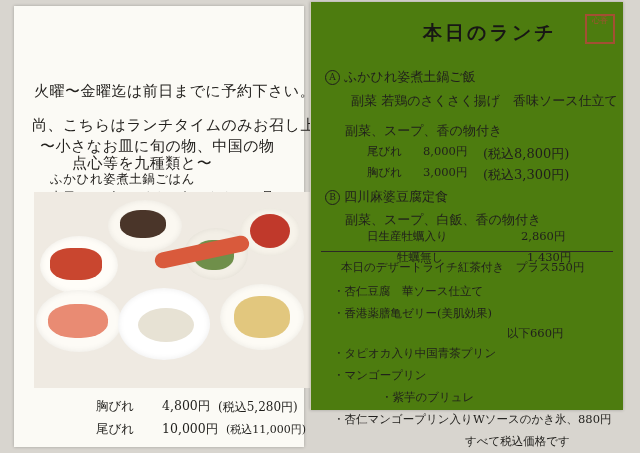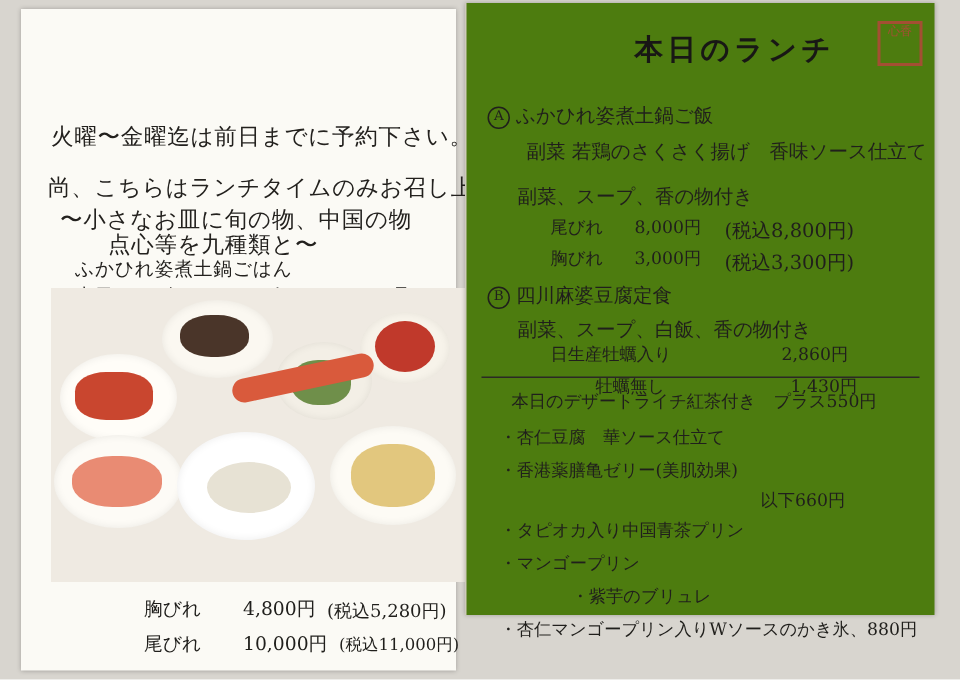--- a/index.html
+++ b/index.html
@@ -216,17 +216,18 @@
     <div class="r lv3" style="left:30px; top:258px;">本日のデザートライチ紅茶付き　プラス550円</div>
 
     <div class="r lv3" style="left:22px; top:282px;">・杏仁豆腐　華ソース仕立て</div>
     <div class="r lv3" style="left:22px; top:304px;">・香港薬膳亀ゼリー(美肌効果)</div>
     <div class="r lv3" style="left:196px; top:324px;">以下660円</div>
     <div class="r lv3" style="left:22px; top:344px;">・タピオカ入り中国青茶プリン</div>
     <div class="r lv3" style="left:22px; top:366px;">・マンゴープリン</div>
     <div class="r lv3" style="left:22px; top:388px;margin-left:48px;">・紫芋のブリュレ</div>
     <div class="r lv3" style="left:22px; top:410px;">・杏仁マンゴープリン入りWソースのかき氷、880円</div>
 
+    <div class="r lv3" style="left:154px; top:432px;">すべて税込価格です</div>
   </div>
 
   <div id="stamp">心香</div>
 
 </div>
 
 </body></html>

